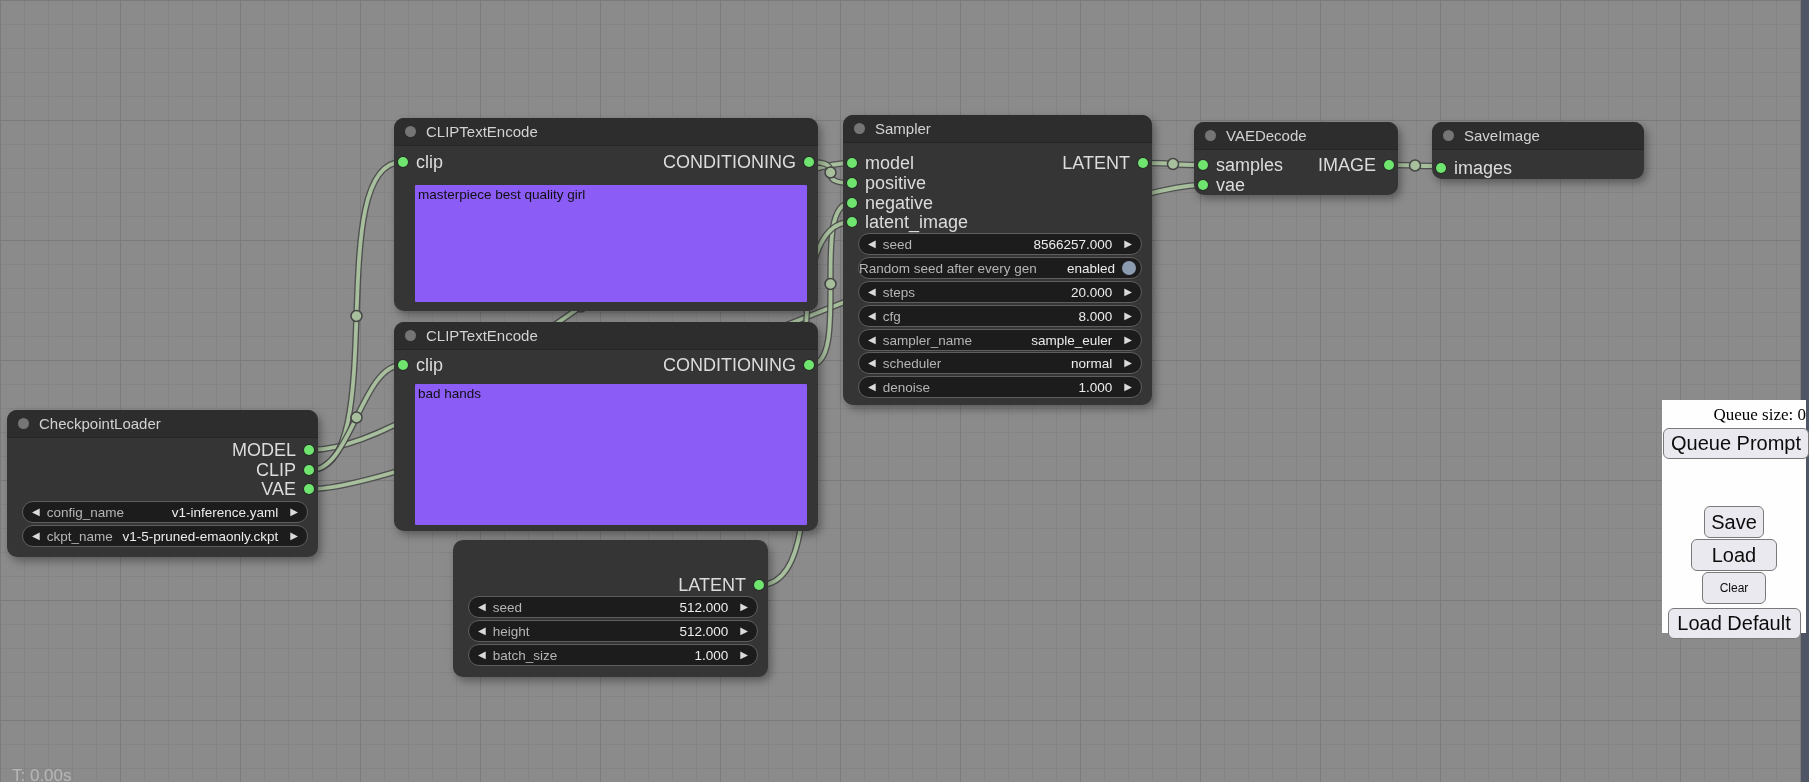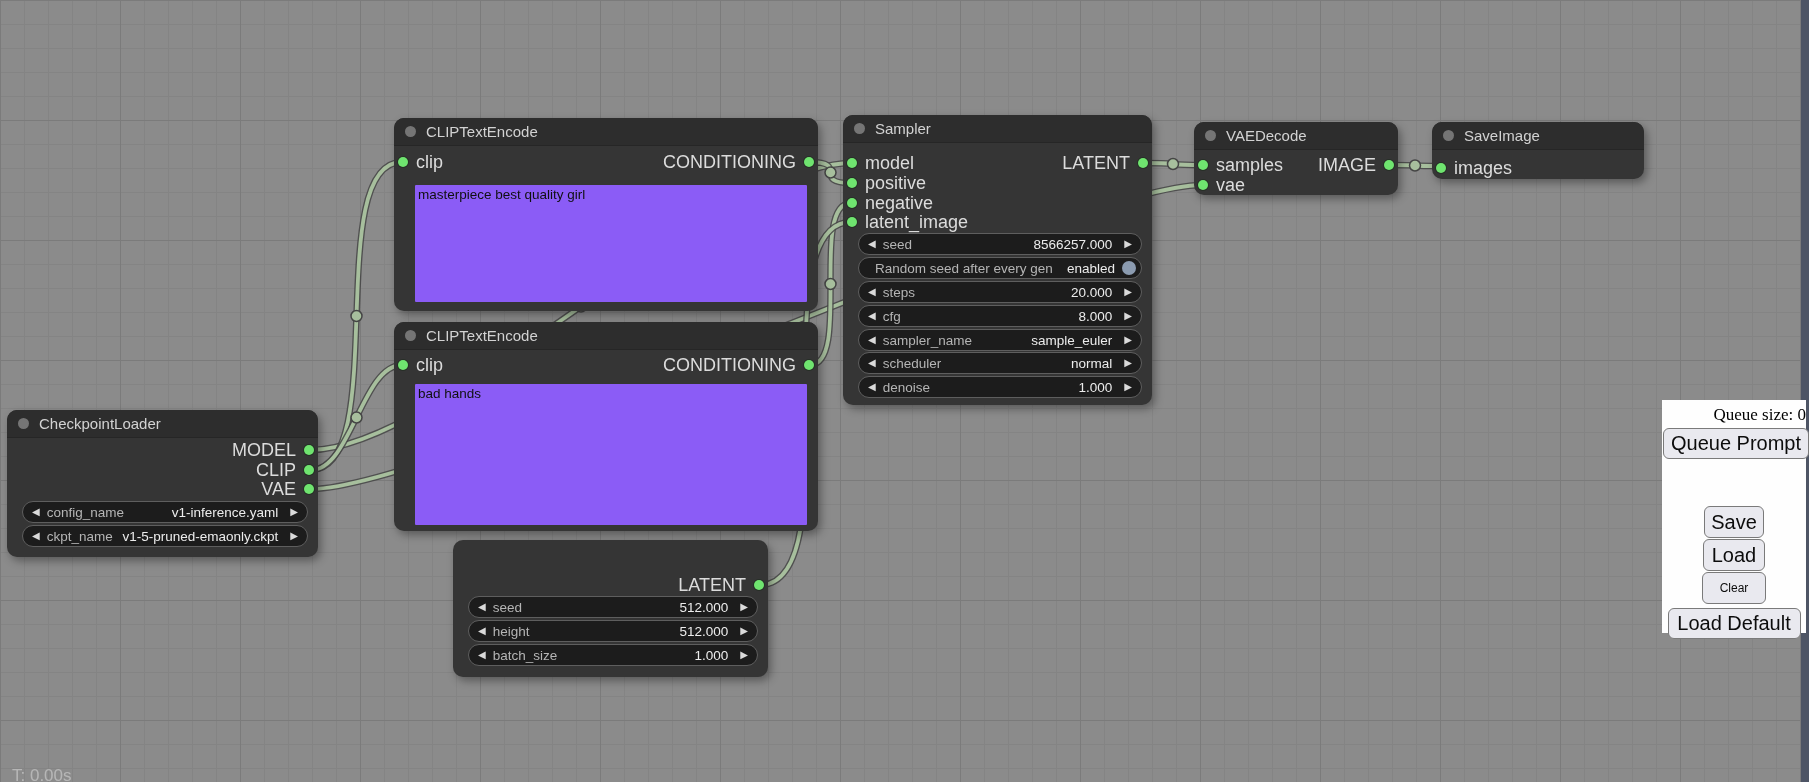--- a/index.html
+++ b/index.html
@@ -23,34 +23,34 @@
   .port.in{left:4px;}
   .port.out{right:4px;flex-direction:row-reverse;}
   .port-dot{width:10px;height:10px;border-radius:50%;background:#6fe46f;box-shadow:0 0 0 1px rgba(20,40,20,.45);flex:0 0 auto;}
   .widget{position:absolute;left:15px;right:10px;height:22px;background:#1c1c1c;
     border:1px solid #5e5e5e;border-radius:12px;display:flex;align-items:center;
     font-size:13.5px;box-sizing:border-box;}
   .w-arrow{color:#dadada;font-size:10px;line-height:1;flex:0 0 auto;}
   .w-arrow.left{margin-left:9px;}
   .w-arrow.right{margin-left:12px;margin-right:9px;}
   .w-label{color:#b5b5b5;margin-left:7px;white-space:nowrap;}
-  .widget.toggle .w-label{margin-left:16px;}
+  .widget.toggle .w-label{margin-left:0;}
   .w-value{color:#ececec;margin-left:auto;white-space:nowrap;}
   .toggle-dot{width:14px;height:14px;border-radius:50%;background:#8b9bb0;margin:0 5px 0 7px;flex:0 0 auto;}
   .prompt{position:absolute;left:21px;right:11px;background:#8b5cf6;color:#101010;
     font-family:Liberation Sans, sans-serif;font-size:13.5px;line-height:1.3;border:none;
     resize:none;padding:1px 3px;box-sizing:border-box;border-radius:1px;outline:none;}
   #scrollbar{position:absolute;right:0;top:0;width:8px;height:782px;background:#4e5565;z-index:3;}
   #menu{position:absolute;left:1662px;top:400px;width:144px;height:233px;background:#fefefe;z-index:4;}
   #queue-size{font-family:"Liberation Serif",serif;font-size:17px;color:#000;text-align:right;margin-top:5px;}
   .menu-btn{display:block;background:#e9e9ef;border:1px solid #7a7a7a;border-radius:6px;
     color:#0c0c0c;font-family:"Liberation Sans",sans-serif;cursor:pointer;}
   #btn-queue{width:146px;height:31px;margin:3px 0 0 1px;font-size:20px;}
   #btn-save{width:60px;height:32px;margin:47px auto 0 auto;font-size:20px;text-align:center;}
-  #btn-load{width:62px;height:32px;margin:1px auto 0 auto;font-size:20px;}
+  #btn-load{width:86px;height:32px;margin:1px auto 0 auto;font-size:20px;}
   #btn-clear{width:64px;height:32px;margin:1px auto 0 auto;font-size:12px;}
   #btn-loaddefault{width:133px;height:31px;margin:4px auto 0 auto;font-size:20px;}
   #stats{position:absolute;left:12px;top:766px;font-size:17px;color:rgba(235,235,235,.45);z-index:2;}
 </style>
 </head>
 <body>
 
 <div id="stage">
   <svg id="links" width="1809" height="782">
       <path d="M 311 450 C 441 450, 721 163, 851 163" fill="none" stroke="#454545" stroke-width="6.5" stroke-opacity="0.85"></path>

